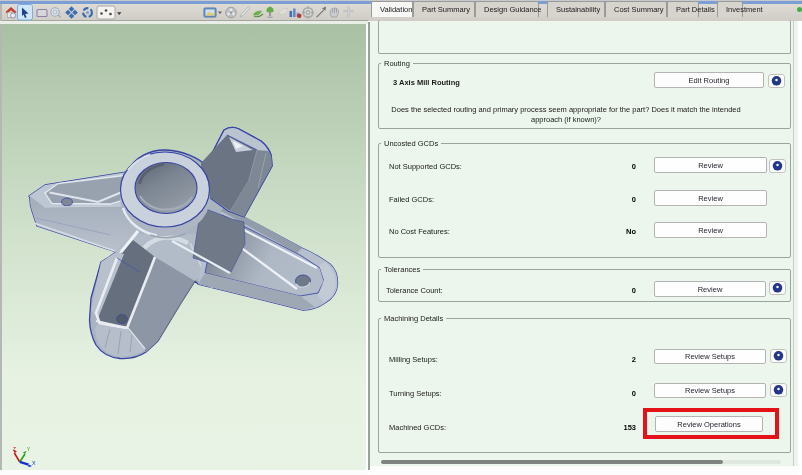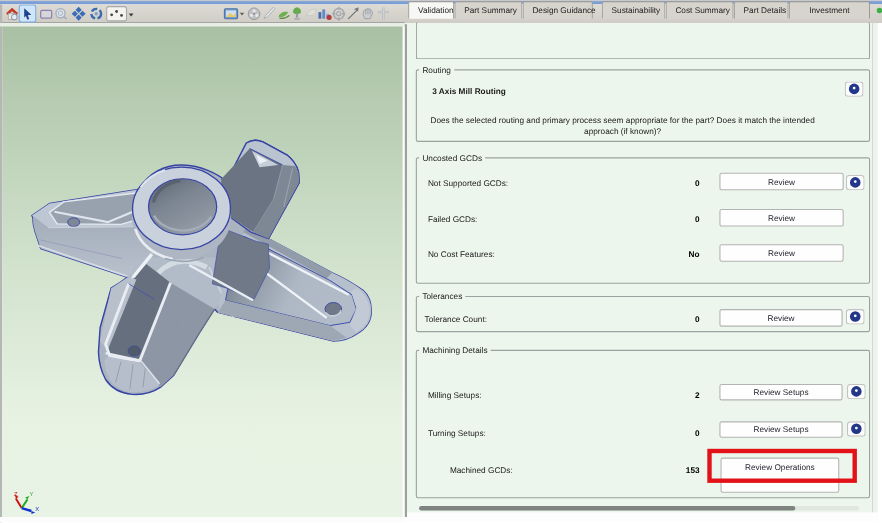--- a/index.html
+++ b/index.html
@@ -137,22 +137,22 @@
     </g>
     </g>
   </svg>
 
   <div class="abs" id="tabstrip"></div>
   <div class="tab active" style="left:371px; width:42px;">Validation</div>
   <div class="tab" style="left:413px; width:62px;">Part Summary</div>
   <div class="tab" style="left:475px; width:64px;">Design Guidance</div>
   <div class="tab" style="left:547px; width:58px;">Sustainability</div>
   <div class="tab" style="left:605px; width:62px;">Cost Summary</div>
-  <div class="tab" style="left:667px; width:50px;">Part Details</div>
-  <div class="tab" style="left:717px; width:74px;">Investment</div>
+  <div class="tab" style="left:667px; width:32px;">Part Details</div>
+  <div class="tab" style="left:717px; width:26px;">Investment</div>
   <div class="abs" style="left:797px; top:7px; width:5px; height:5px; border-radius:50%; background:#3fae46;"></div>
 
   <div class="abs" style="left:0;top:21px;width:368px;height:3px;background:#e9eee7;"></div>
   <div class="abs" id="viewport"></div>
   <div class="abs" id="divider"></div>
 
   <svg class="abs" style="left:2px;top:24px" width="364" height="446" viewBox="2 24 364 446">
     <defs>
       <linearGradient id="boreG" x1="0.1" y1="0" x2="0.75" y2="1">
         <stop offset="0" stop-color="#5e6773"></stop>
@@ -258,20 +258,21 @@
   <div class="abs" id="panel"></div>
   <div class="abs" id="rightline"></div>
   <div class="abs" id="rightpad"></div>
   <div class="abs" id="rightedge"></div>
 
   <div class="gbox" style="left:378px; top:20px; width:413px; height:34px; border-top:none;"></div>
 
   <div class="gbox" style="left:378px; top:63px; width:413px; height:66px;"></div>
   <div class="glabel" style="left:381px; top:59px;">Routing</div>
   <div class="lab" style="left:393px; top:78px; font-weight:bold;">3 Axis Mill Routing</div>
+  <div class="btn" style="left:654px; top:72px; width:110px; height:16px; line-height:15px;">Edit Routing</div>
   <svg class="info" style="left:768px; top:74px;" width="17" height="14" viewBox="0 0 17 14">
       <rect x="0.5" y="0.5" width="16" height="13" rx="2.5" fill="#fdfdfd" stroke="#c2c2c2"></rect>
       <circle cx="8.5" cy="6.8" r="4.8" fill="#22368a"></circle>
       <circle cx="8.5" cy="6.1" r="1.25" fill="#ffffff"></circle>
     </svg>
   <div class="lab" style="left:386px; top:105px; width:360px; white-space:normal; line-height:9.5px;text-align:center;">Does the selected routing and primary process seem appropriate for the part? Does it match the intended approach (if known)?</div>
 
   <div class="gbox" style="left:378px; top:143px; width:413px; height:115px;"></div>
   <div class="glabel" style="left:381px; top:139px;">Uncosted GCDs</div>
   <div class="lab" style="left:389px; top:162px;">Not Supported GCDs:</div>
@@ -311,22 +312,22 @@
       <circle cx="8.5" cy="6.1" r="1.25" fill="#ffffff"></circle>
     </svg>
   <div class="lab" style="left:389px; top:389px;">Turning Setups:</div>
   <div class="val" style="left:606px; top:389px;">0</div>
   <div class="btn" style="left:654px; top:383px; width:112px; height:15px; line-height:14px;">Review Setups</div>
   <svg class="info" style="left:770px; top:383px;" width="17" height="14" viewBox="0 0 17 14">
       <rect x="0.5" y="0.5" width="16" height="13" rx="2.5" fill="#fdfdfd" stroke="#c2c2c2"></rect>
       <circle cx="8.5" cy="6.8" r="4.8" fill="#22368a"></circle>
       <circle cx="8.5" cy="6.1" r="1.25" fill="#ffffff"></circle>
     </svg>
-  <div class="lab" style="left:389px; top:423px;margin-left:20px;">Machined GCDs:</div>
+  <div class="lab" style="left:389px; top:423px;">Machined GCDs:</div>
   <div class="val" style="left:606px; top:423px;">153</div>
-  <div class="btn" style="left:655px; top:416px; width:108px; height:32px; line-height:15px;">Review Operations</div>
+  <div class="btn" style="left:655px; top:416px; width:108px; height:16px; line-height:15px;">Review Operations</div>
   <div class="abs" id="redbox"></div>
 
   <div class="abs" id="sbtrack"></div>
   <div class="abs" id="sbthumb"></div>
   <div class="abs" id="bottomwhite"></div>
   <div class="abs" id="bottomleft"></div>
 </div>
 
 </body></html>

